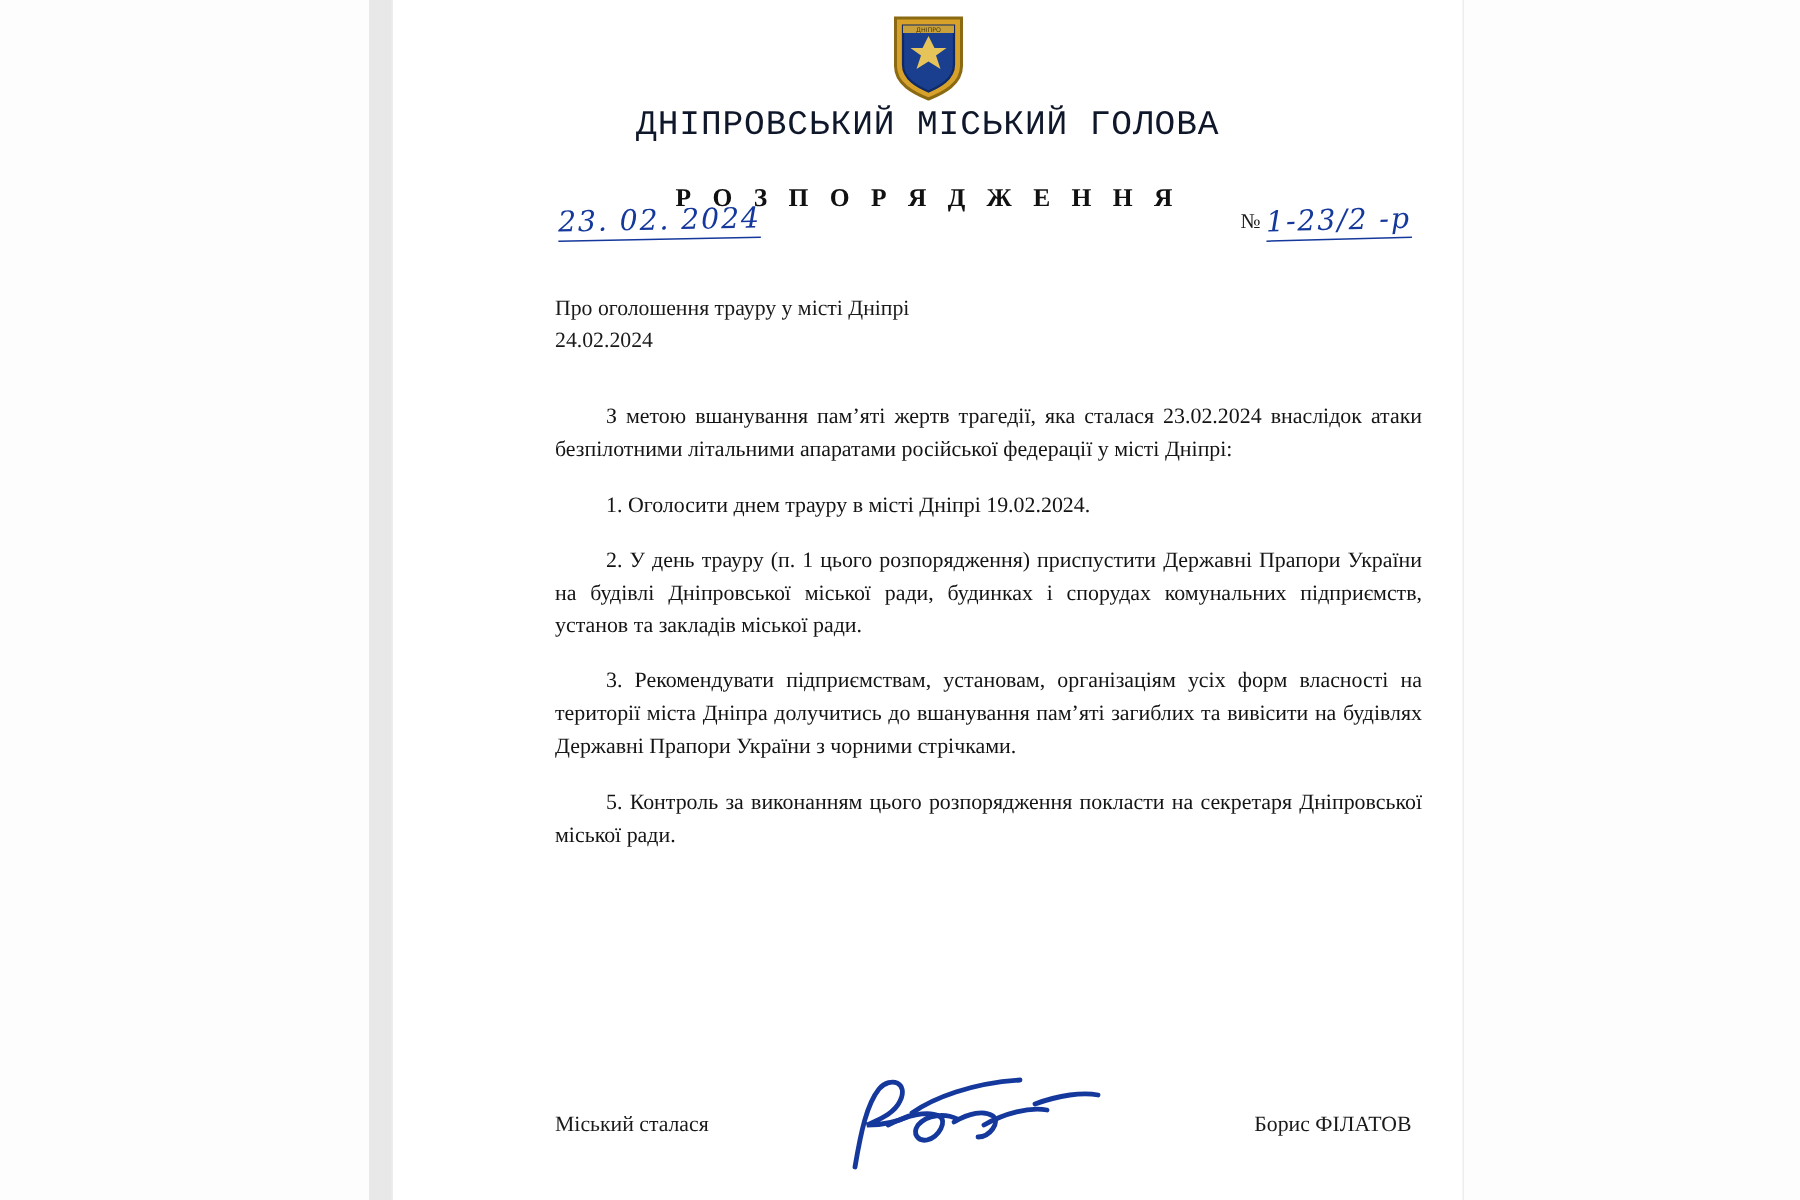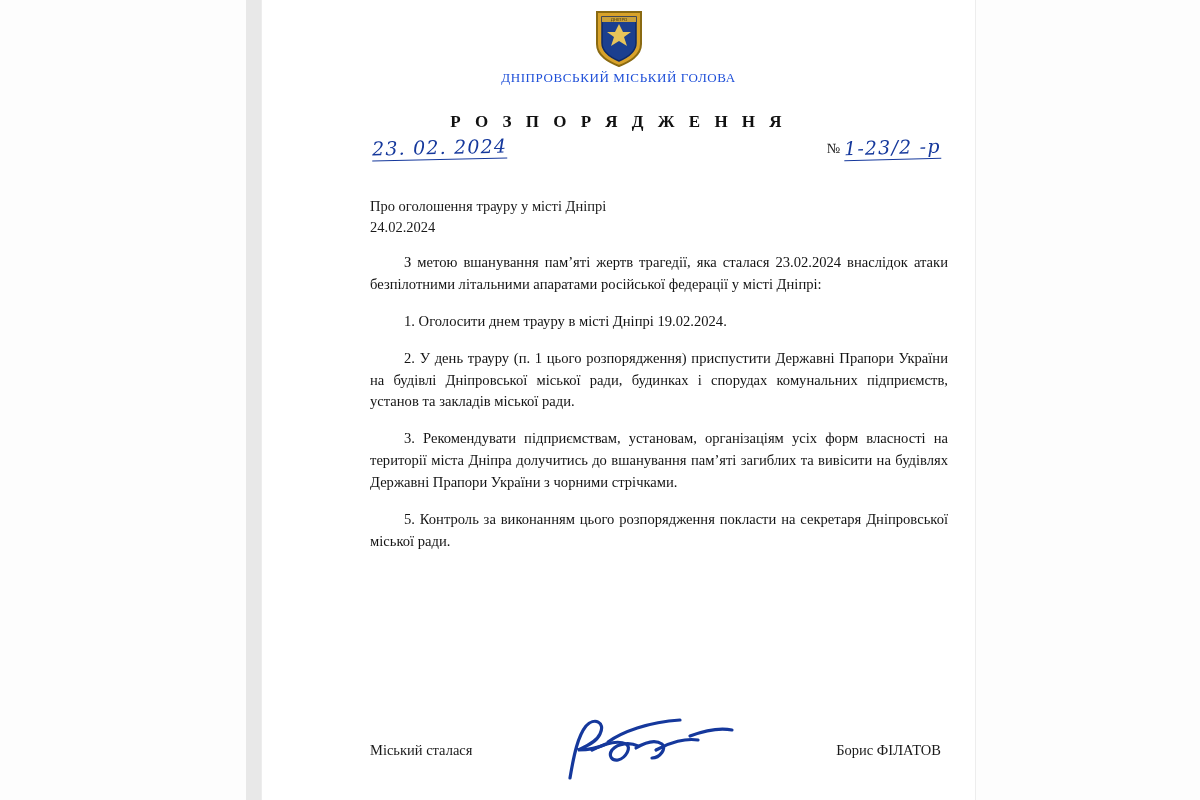--- a/index.html
+++ b/index.html
@@ -78,24 +78,24 @@
   .emblem svg { display:block; }
 
   
   .header-block {
     position: absolute;
     top: 70px;
     left: 0; right: 0;
     text-align: center;
   }
   .org-title {
-    font-size: 13px;
+    font-size: 23px;
     letter-spacing: 0.6px;
-    color: #1d4ed8;
-    font-family: Liberation Serif, serif;
+    color: #0f172a;
+    font-family: Liberation Mono, monospace;
   }
   .doc-type {
     margin-top: 26px;
     font-size: 17px;
     font-weight: bold;
     letter-spacing: 5px;
     color: #111;
   }
 
   
@@ -146,21 +146,21 @@
     left: 108px;
     width: 260px;
     font-size: 14.5px;
     line-height: 1.45;
     color: #1a1a1a;
   }
 
   
   .body {
     position: absolute;
-    top: 252px;
+    top: 268px;
     left: 108px;
     width: 578px;
     font-size: 14.6px;
     line-height: 1.5;
     color: #141414;
     text-align: justify;
   }
   .body p {
     margin: 0 0 15px 0;
     text-indent: 34px;

